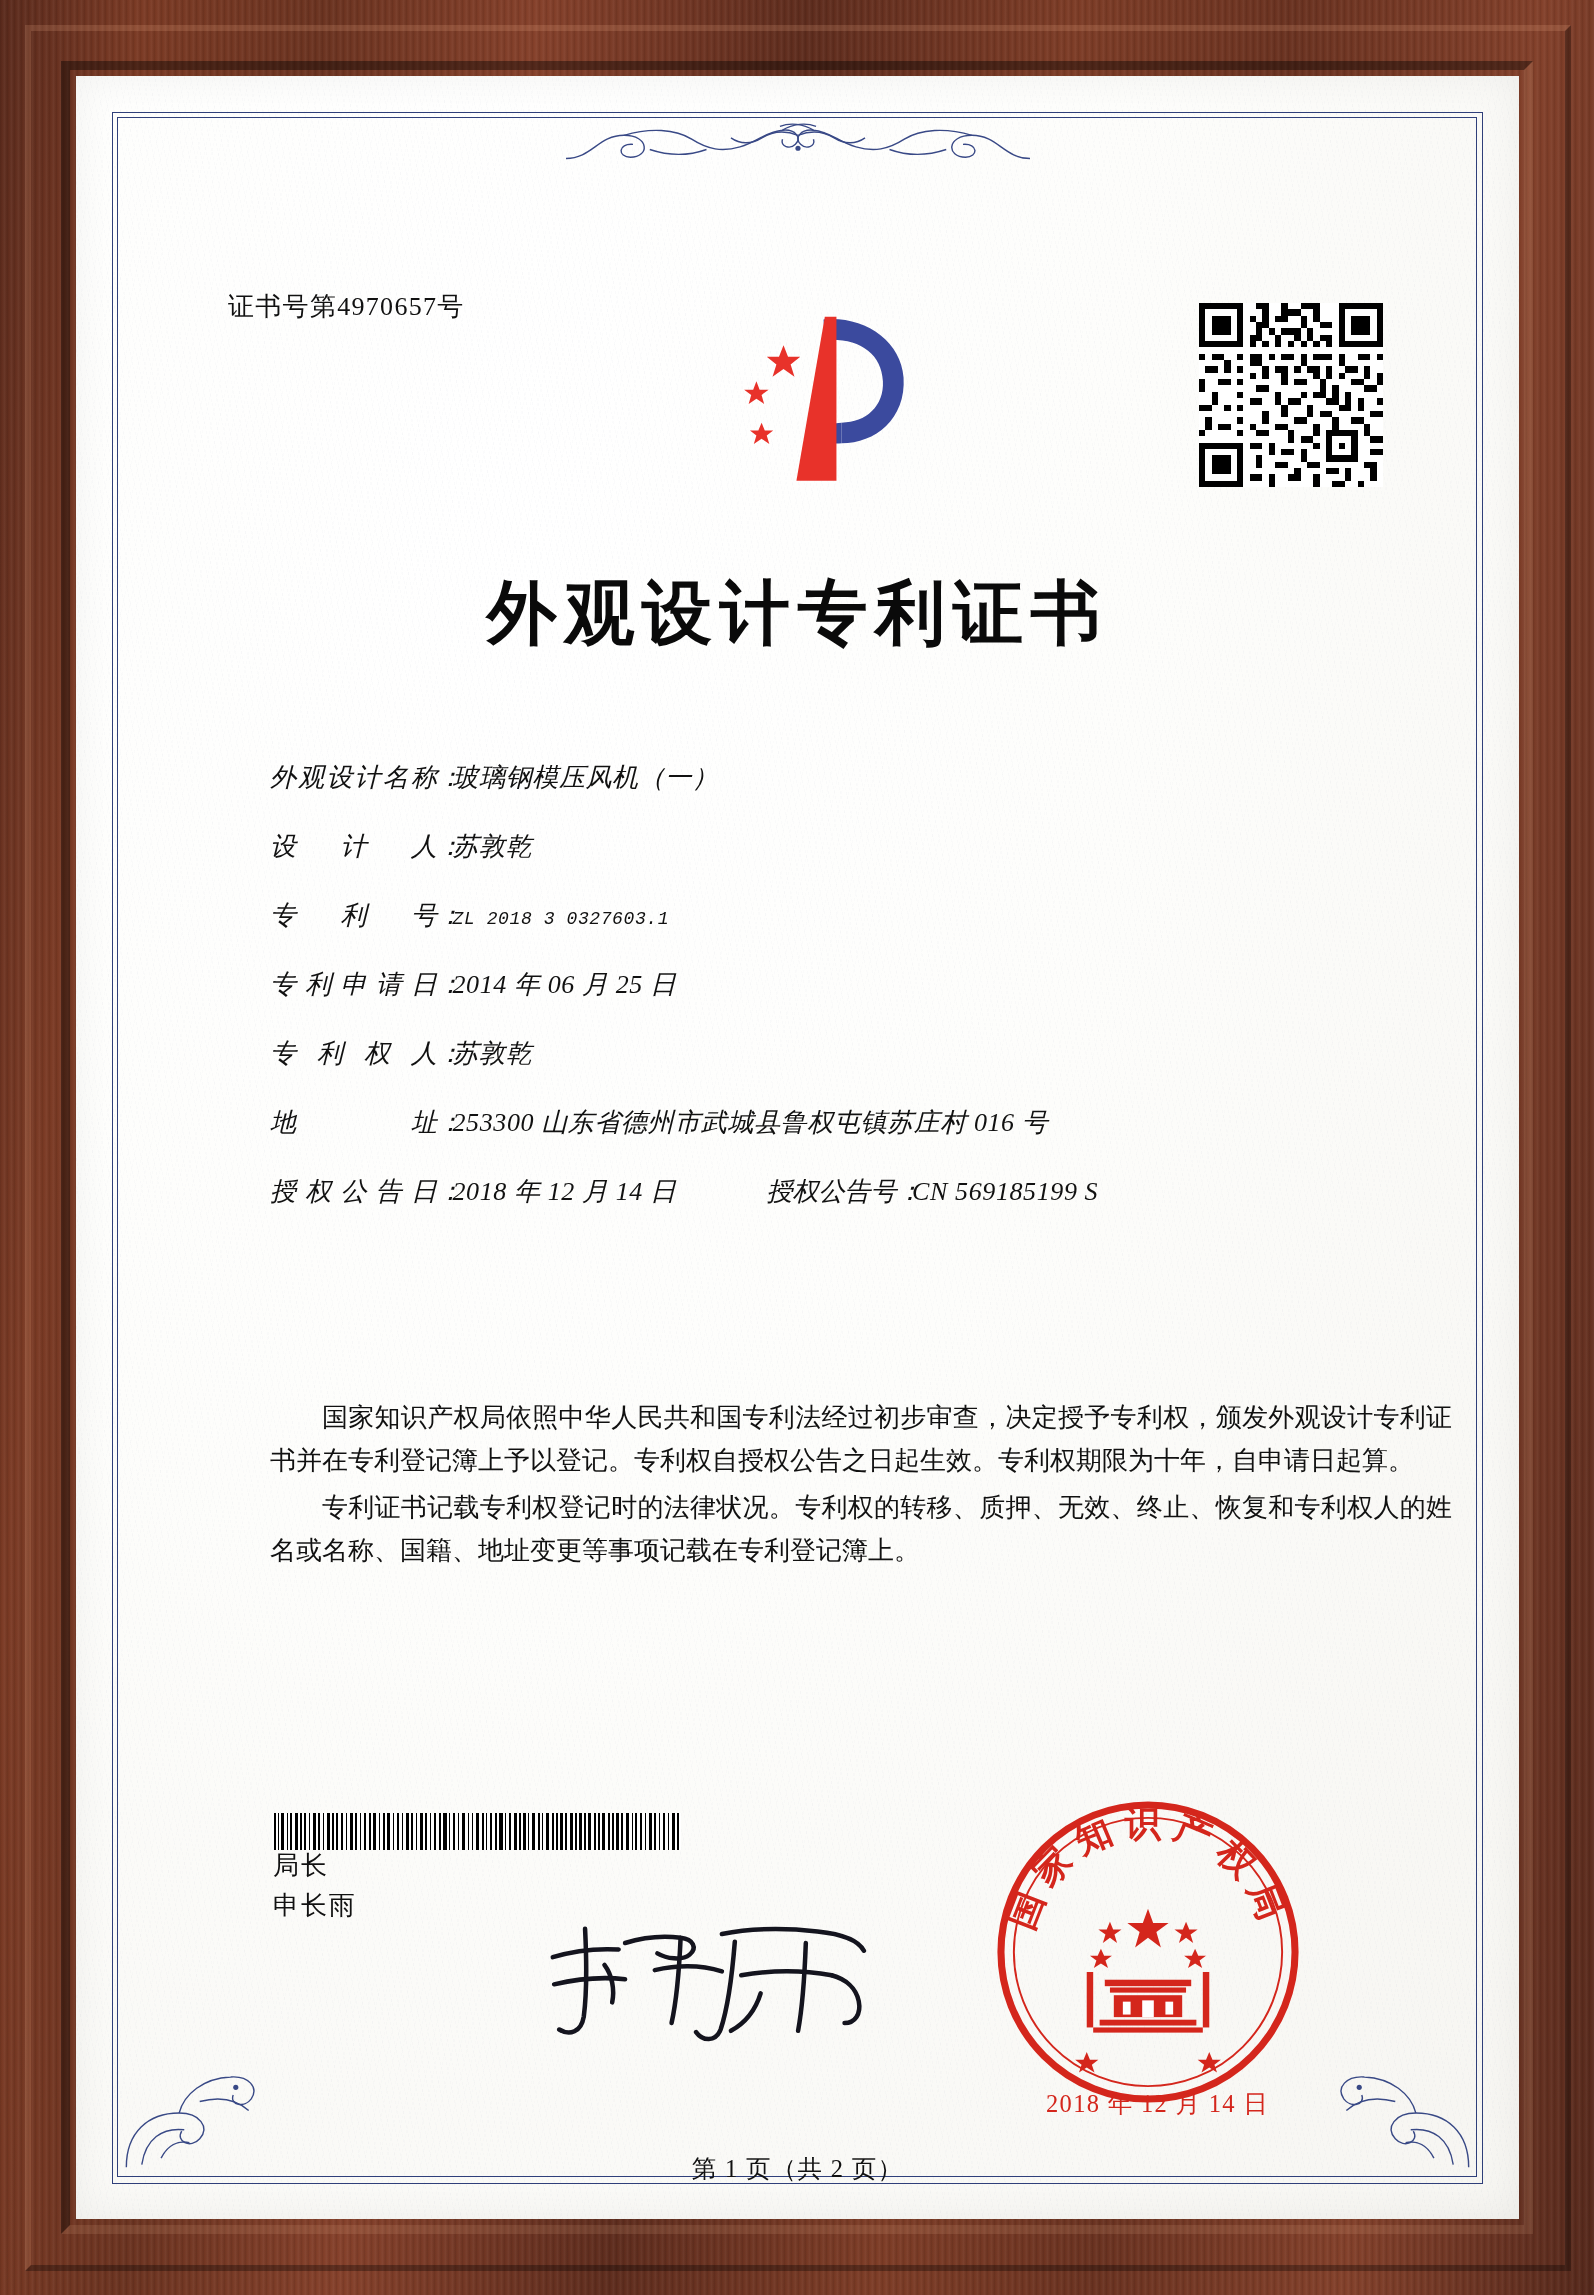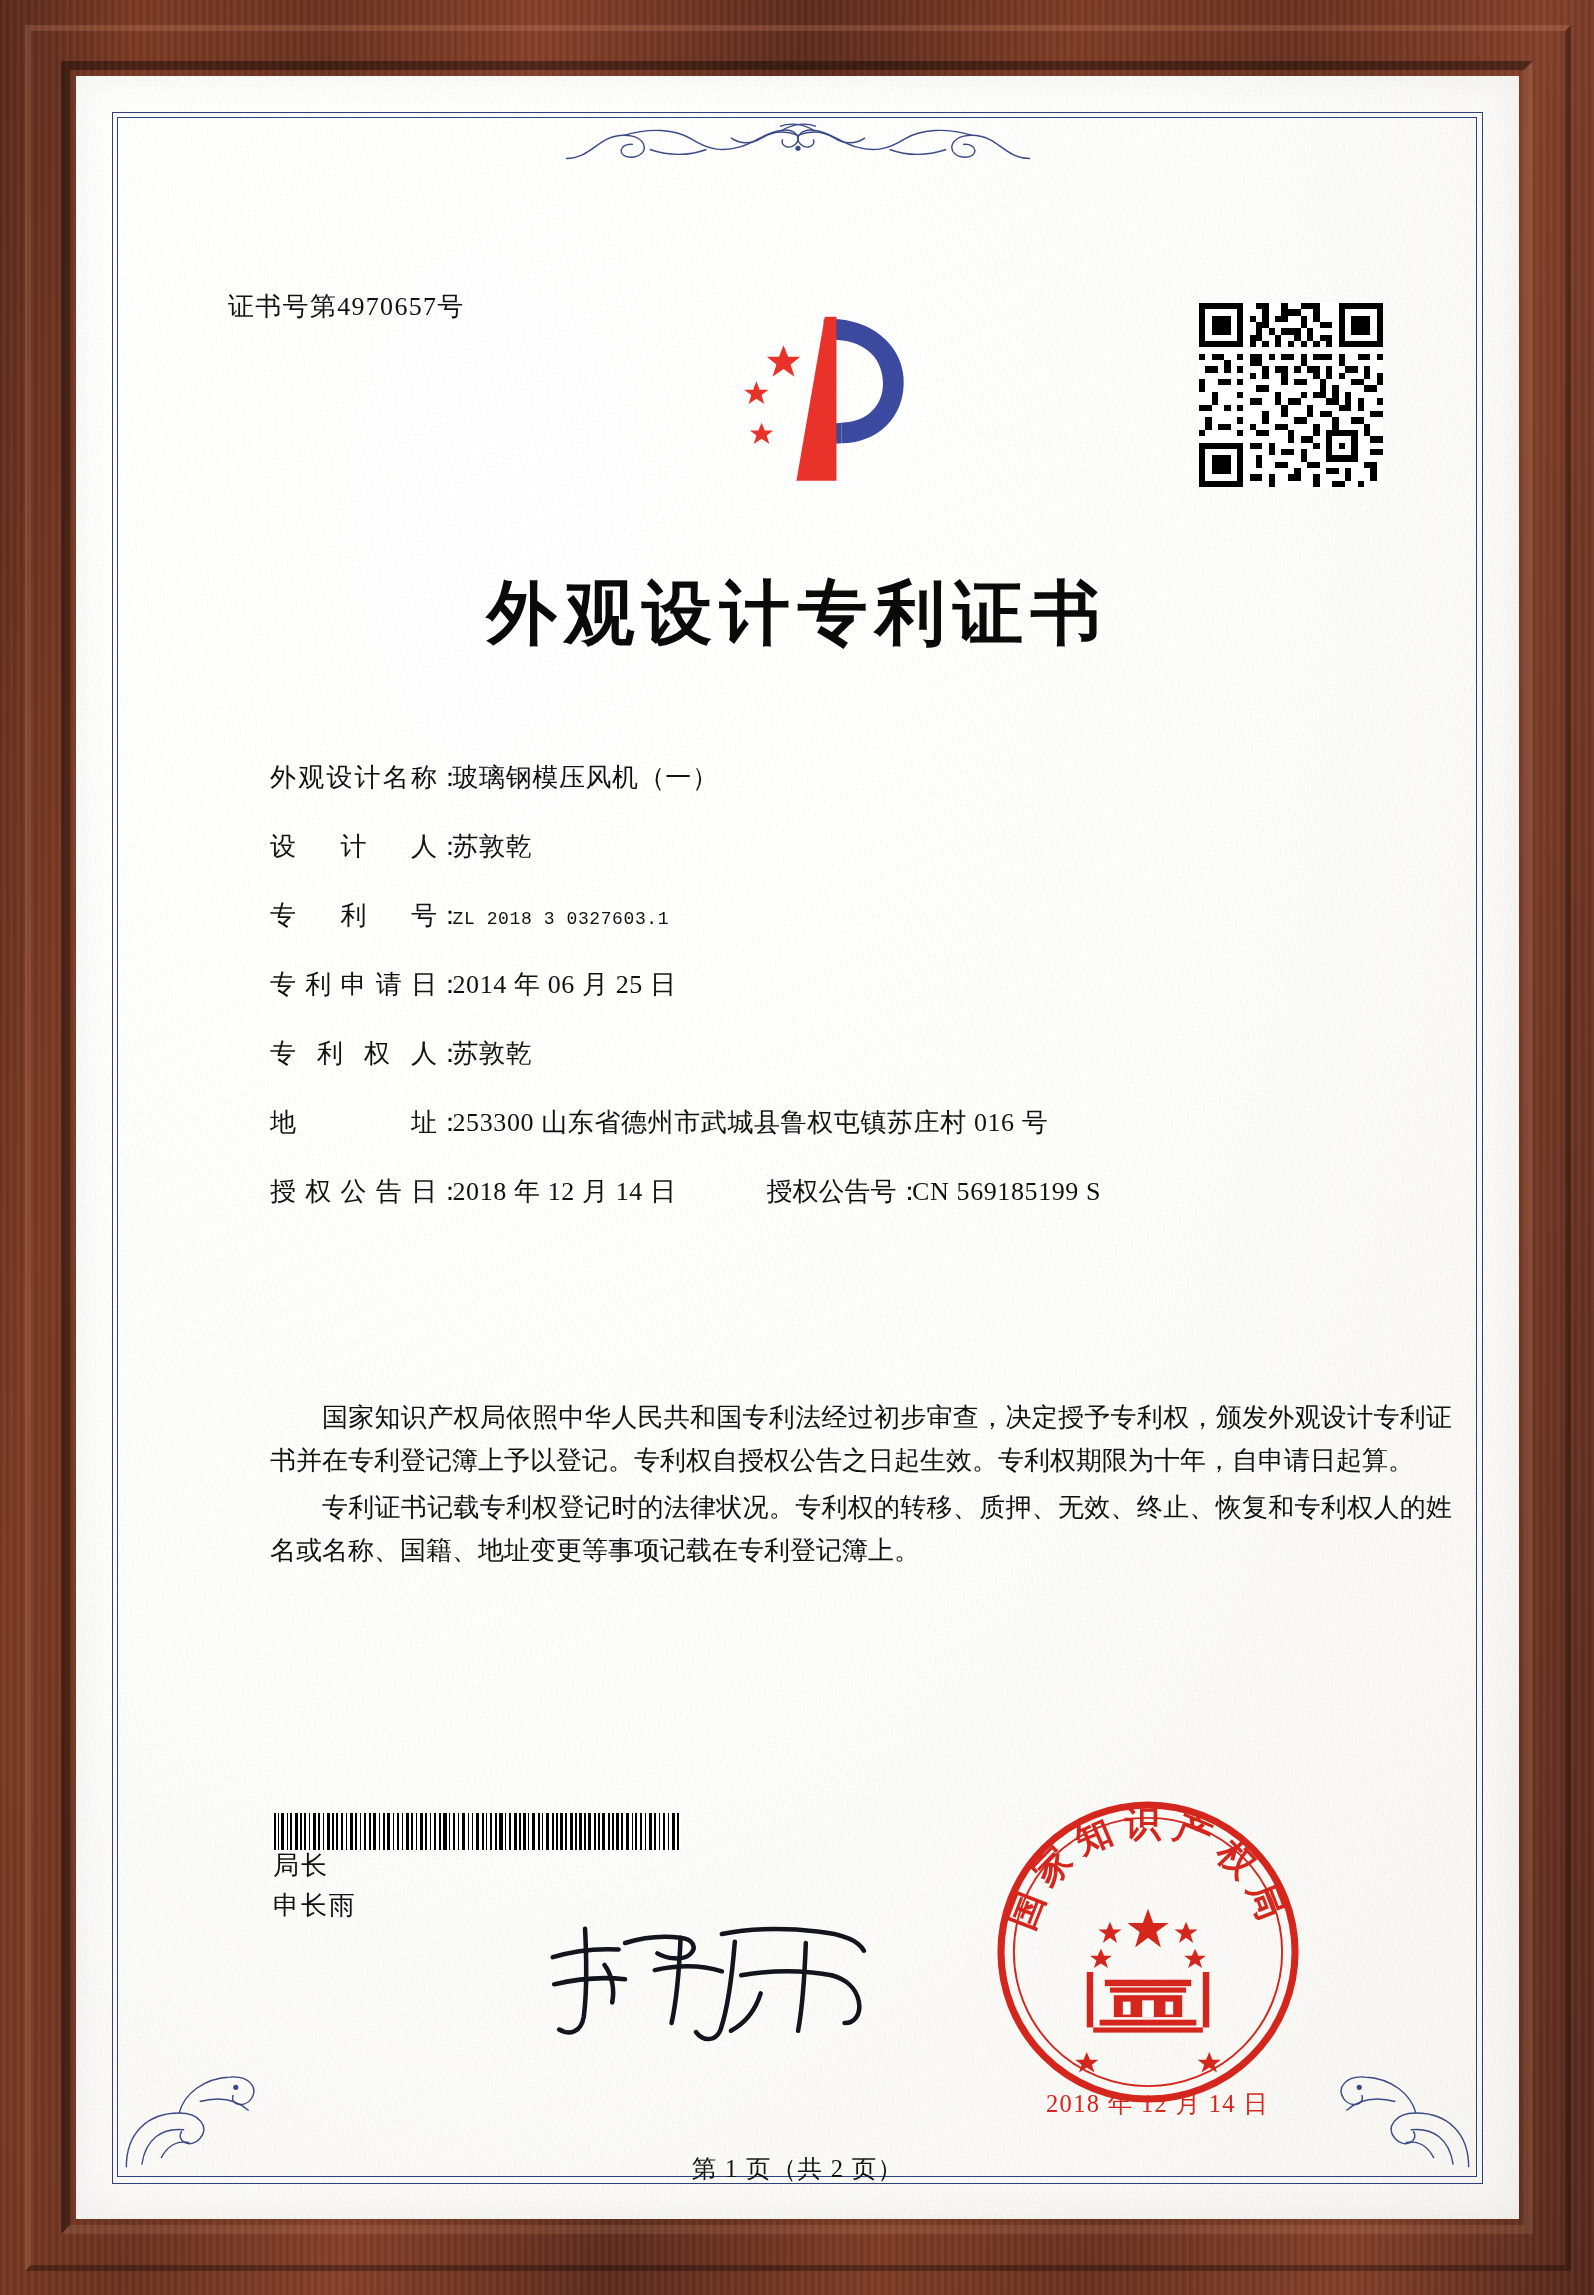--- a/index.html
+++ b/index.html
@@ -133,20 +133,21 @@
     top: 684px;
     width: 1162px;
   }
   .field-row {
     display: flex;
     align-items: baseline;
     margin-bottom: 34px;
     font-size: 26px;
     color: #111;
     white-space: nowrap;
+    font-style: italic;
   }
   .field-label {
     display: inline-block;
     width: 167px;
     letter-spacing: 0;
     text-align: justify;
     text-align-last: justify;
   }
   .field-colon { width: 15.5px; }
   .field-value { letter-spacing: 0.6px; }

